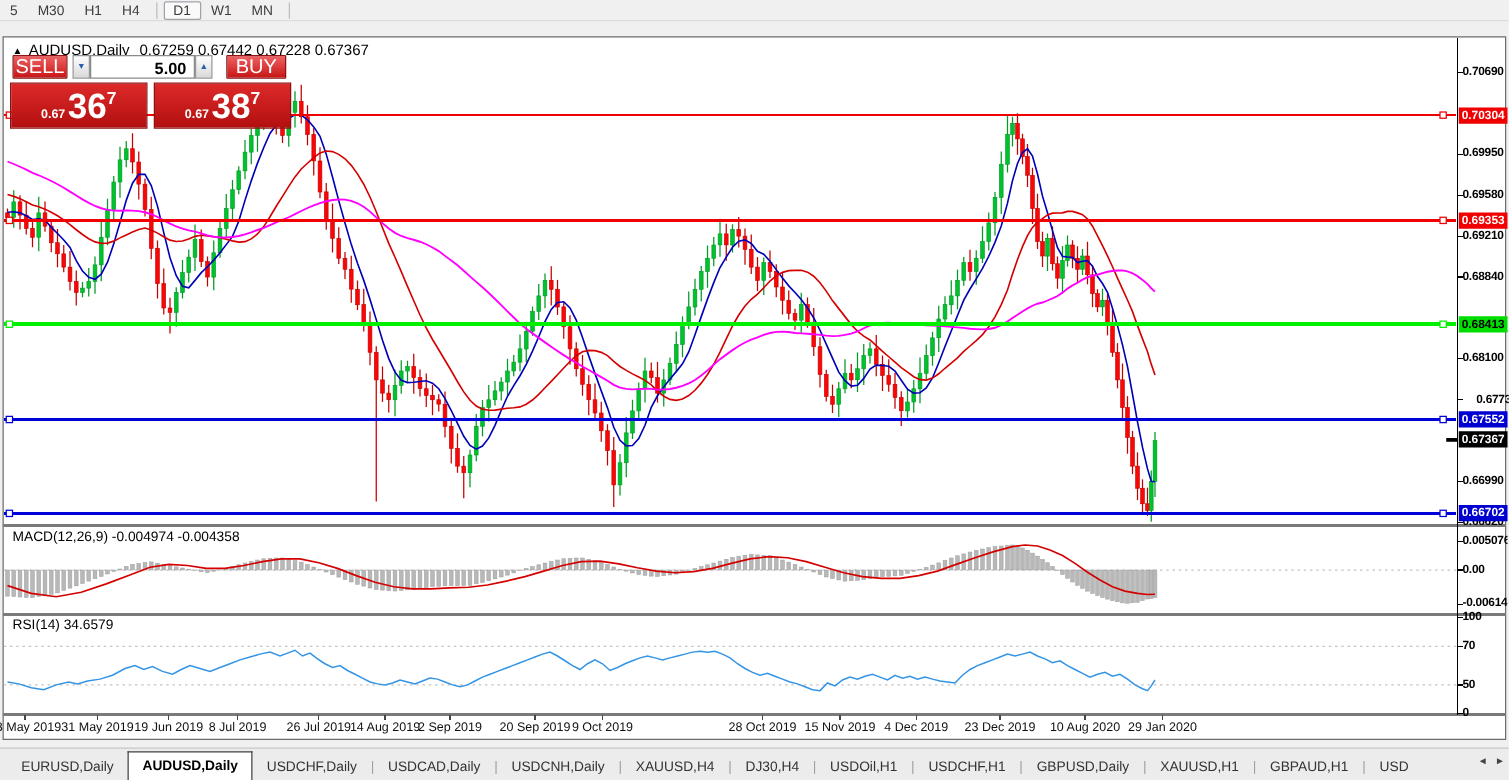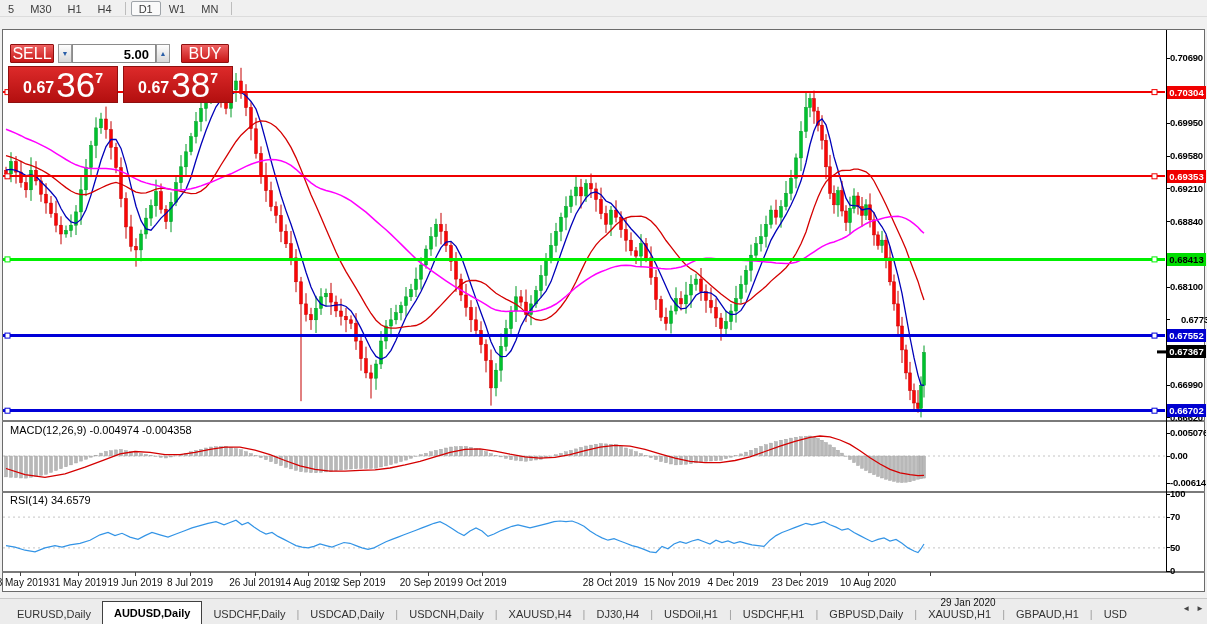--- a/index.html
+++ b/index.html
@@ -35,22 +35,22 @@
   .spin-btn { position:absolute; top:0; width:14px; height:19px; background:linear-gradient(#fefefe,#d9d9d9);
               border:1px solid #979797; color:#2b5fa8; font-size:7px; text-align:center; line-height:17px; }
   .spin-down { left:50px; }
   .spin-up { left:148px; }
   .vol-field { position:absolute; left:64px; top:0; width:84px; height:19px; background:#fff; border:1px solid #8a8a8a;
                font-size:13px; font-weight:bold; color:#000; text-align:right; padding:2px 6px 0 0; }
   .quote-box { position:absolute; top:22px; height:37px; background:linear-gradient(#dd2a2a,#b30f0f);
                border:1px solid #8f1010; color:#fff; display:flex; justify-content:center; align-items:stretch; }
   .quote-sell { left:0; width:110px; }
   .quote-buy  { left:115px; width:110px; }
-  .q-prefix { align-self:flex-end; font-size:16px; font-weight:bold; margin:0 2px 5px 0; }
-  .q-big { font-size:35px; line-height:36px; font-weight:normal; }
+  .q-prefix { align-self:flex-end; font-size:10px; font-weight:bold; margin:0 2px 5px 0; }
+  .q-big { font-size:28px; line-height:36px; font-weight:bold; }
   .q-sup { align-self:flex-start; font-size:14px; font-weight:bold; margin-top:3px; }
 
   
   .ax-label { position:absolute; left:1170px; width:36px; height:12px; z-index:3;
               font-size:9.5px; font-weight:bold; color:#000; letter-spacing:-0.2px;
               white-space:nowrap; overflow:hidden; line-height:12px; }
   .ax-badge { position:absolute; left:1167px; width:39px; height:13px; z-index:3;
               font-size:9.5px; font-weight:bold; text-align:center; line-height:13px;
               white-space:nowrap; overflow:hidden; }
   .pane-label { position:absolute; left:10px; z-index:3; font-size:11px; color:#000; white-space:nowrap; }
@@ -724,20 +724,23 @@
       <line x1="1166" y1="417.99149999999963" x2="1170" y2="417.99149999999963" stroke="#000" stroke-width="1" shape-rendering="crispEdges"></line>
       <line x1="1166" y1="433.38642" x2="1170" y2="433.38642" stroke="#000" stroke-width="1" shape-rendering="crispEdges"></line>
       <line x1="1166" y1="456" x2="1170" y2="456" stroke="#000" stroke-width="1" shape-rendering="crispEdges"></line>
       <line x1="1166" y1="483.38934" x2="1170" y2="483.38934" stroke="#000" stroke-width="1" shape-rendering="crispEdges"></line>
       <line x1="1166" y1="494" x2="1170" y2="494" stroke="#000" stroke-width="1" shape-rendering="crispEdges"></line>
       <line x1="1166" y1="517.1" x2="1170" y2="517.1" stroke="#000" stroke-width="1" shape-rendering="crispEdges"></line>
       <line x1="1166" y1="547.9" x2="1170" y2="547.9" stroke="#000" stroke-width="1" shape-rendering="crispEdges"></line>
       <line x1="1166" y1="571" x2="1170" y2="571" stroke="#000" stroke-width="1" shape-rendering="crispEdges"></line>
     </svg>
 
+  <div class="chart-title">
+    <span class="tri">▲</span><span class="sym">AUDUSD,Daily</span><span>0.67259 0.67442 0.67228 0.67367</span>
+  </div>
 
   <div class="trade-panel">
     <div class="tp-row1">
       <div class="btn-red sell-btn">SELL</div>
       <div class="spin-btn spin-down"><span>▼</span></div>
       <div class="vol-field">5.00</div>
       <div class="spin-btn spin-up"><span>▲</span></div>
       <div class="btn-red buy-btn">BUY</div>
     </div>
     <div class="quote-box quote-sell">
@@ -791,21 +794,21 @@
       <div class="date-label" style="left: 255px;">26 Jul 2019</div>
       <div class="date-label" style="left: 308px;">14 Aug 2019</div>
       <div class="date-label" style="left: 360px;">2 Sep 2019</div>
       <div class="date-label" style="left: 428px;">20 Sep 2019</div>
       <div class="date-label" style="left: 482px;">9 Oct 2019</div>
       <div class="date-label" style="left: 610px;">28 Oct 2019</div>
       <div class="date-label" style="left: 672px;">15 Nov 2019</div>
       <div class="date-label" style="left: 733px;">4 Dec 2019</div>
       <div class="date-label" style="left: 800px;">23 Dec 2019</div>
       <div class="date-label" style="left: 868px;">10 Aug 2020</div>
-      <div class="date-label" style="left: 968px; margin-top: 20px;">29 Jan 2020</div>
+      <div class="date-label" style="left: 930px;">29 Jan 2020</div>
     </div>
 
   <div class="strip"></div>
   <div class="tabbar">
       <div class="tab">EURUSD,Daily</div>
       <div class="tab active">AUDUSD,Daily</div>
       <div class="tab">USDCHF,Daily</div>
       <div class="tabsep">|</div>
       <div class="tab">USDCAD,Daily</div>
       <div class="tabsep">|</div>

